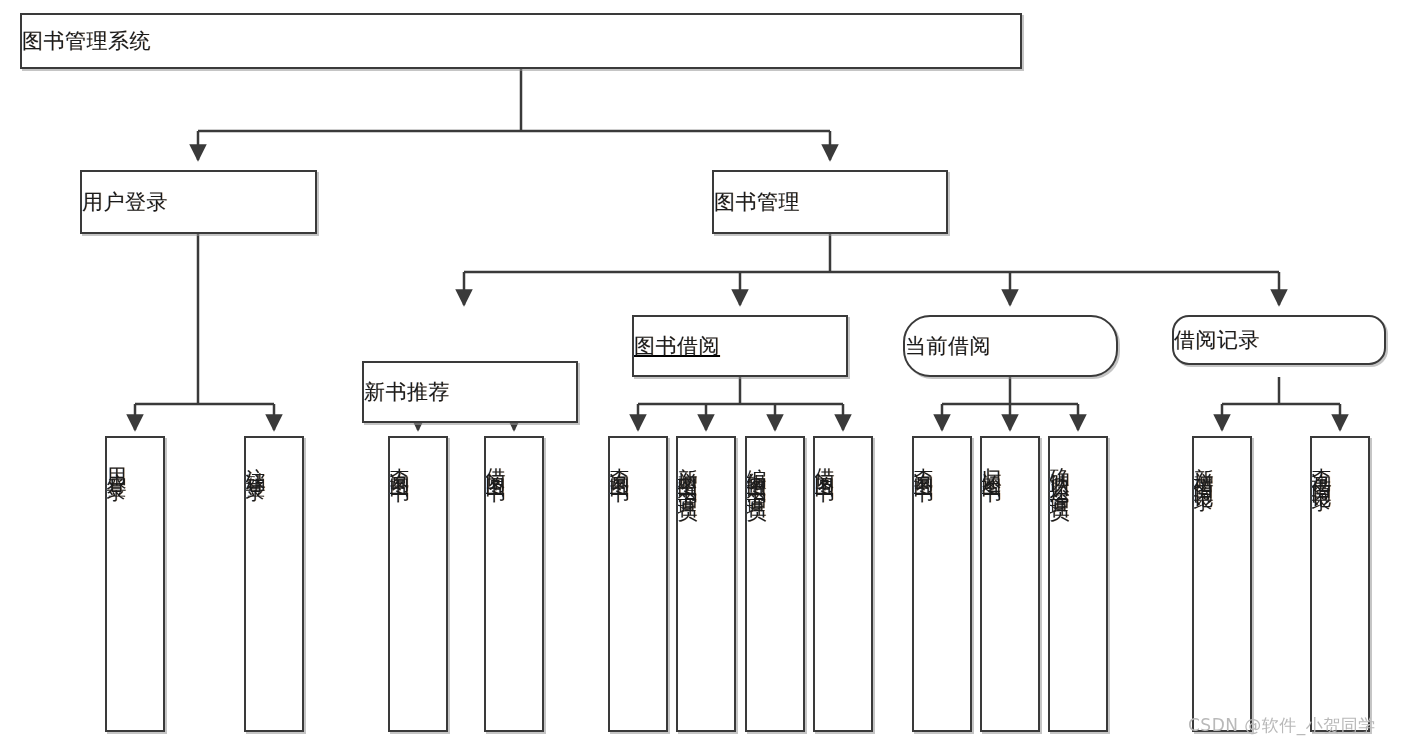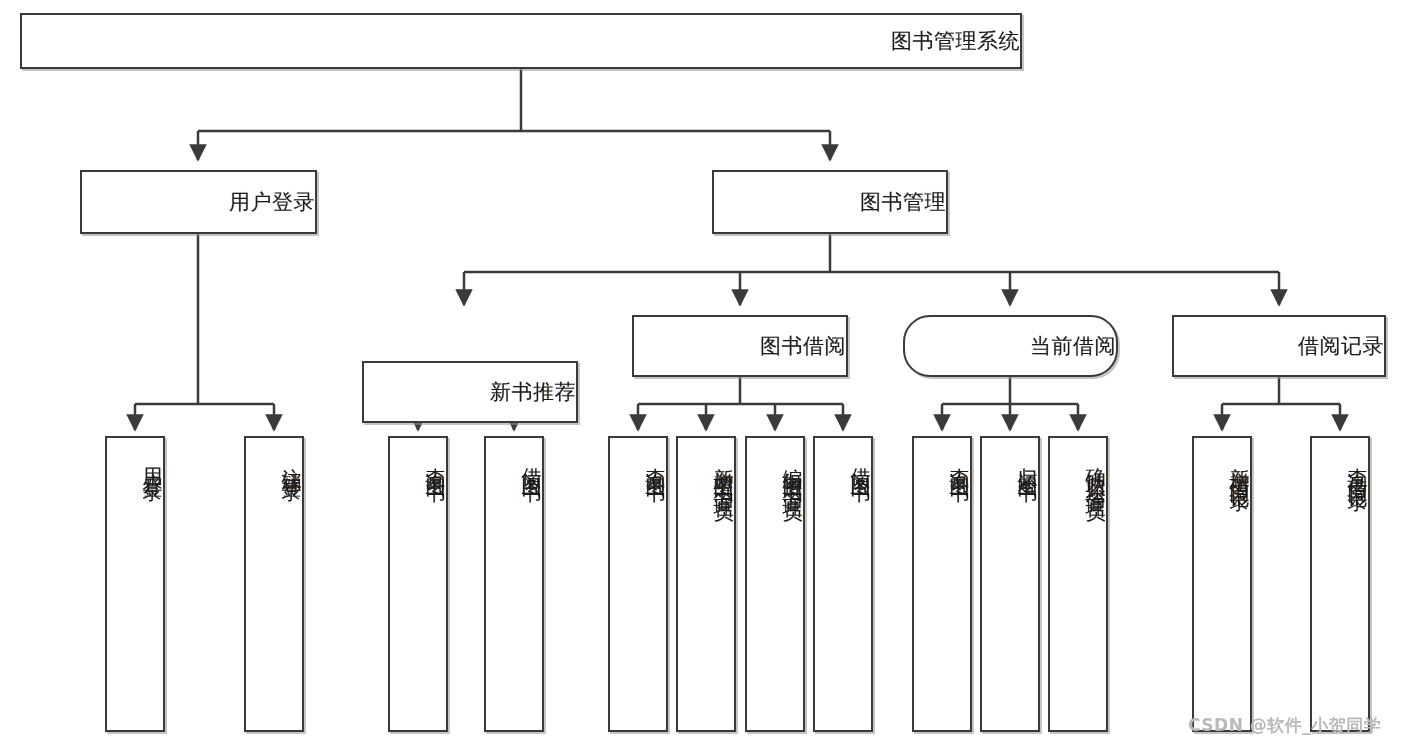--- a/index.html
+++ b/index.html
@@ -9,21 +9,21 @@
     overflow:hidden;position:relative;
   }
   #diagram{position:absolute;left:0;top:0;width:1405px;height:747px;}
 
   .node-box{
     position:absolute;
     background:#ffffff;
     border:2.5px solid #3a3a3a;
     box-sizing:border-box;
     box-shadow:2px 2px 0 rgba(150,150,150,0.55);
-    display:flex;align-items:center;justify-content:flex-end;
+    display:flex;align-items:center;justify-content:flex-start;
   }
   .node-label{
     color:#1b1b1b;
     font-size:21px;
     line-height:1.18;
     letter-spacing:0.5px;
     white-space:nowrap;
     text-shadow:0.5px 0 0 rgba(210,140,70,0.35), -0.5px 0 0 rgba(110,160,220,0.35);
   }
   .node-box.vertical{align-items:flex-start;padding-top:14px;}
@@ -39,21 +39,20 @@
   .node-box.vertical.tall .node-label{max-height:292px;}
 
   #watermark{
     position:absolute;
     left:1188px;top:714px;
     font-size:17px;
     color:#b9b9b9;
     letter-spacing:0.5px;
     white-space:nowrap;
     user-select:none;
-    font-weight:bold;
   }
 </style>
 </head>
 <body>
 
 <svg id="diagram" viewBox="0 0 1405 747" xmlns="http://www.w3.org/2000/svg">
   <defs>
     <marker id="arrow" viewBox="0 0 10 10" refX="9" refY="5" markerWidth="7" markerHeight="7" orient="auto-start-reverse">
       <path d="M 0 0 L 10 5 L 0 10 z" fill="#3a3a3a"></path>
     </marker>
@@ -102,34 +101,34 @@
   </g>
 </svg>
 
 <div class="node-box" style="left:20px;top:13px;width:1002px;height:56px;">
   <span class="node-label">图书管理系统</span>
 </div>
 
 <div class="node-box" style="left:80px;top:170px;width:237px;height:64px;">
   <span class="node-label">用户登录</span>
 </div>
-<div class="node-box" style="left:712px;top:170px;width:236px;height:64px;padding-left:32px;">
+<div class="node-box" style="left:712px;top:170px;width:236px;height:64px;">
   <span class="node-label">图书管理</span>
 </div>
 
 <div class="node-box" style="left:362px;top:315px;width:216px;height:62px;margin-top:46px;">
   <span class="node-label">新书推荐</span>
 </div>
-<div class="node-box" style="left:632px;top:315px;width:216px;height:62px;">
+<div class="node-box" style="left:632px;top:315px;width:216px;height:62px;text-decoration:underline;">
   <span class="node-label">图书借阅</span>
 </div>
 <div class="node-box" style="left:903px;top:315px;width:215px;height:62px;border-radius:27px;">
   <span class="node-label">当前借阅</span>
 </div>
-<div class="node-box" style="left:1172px;top:315px;width:214px;height:62px;">
+<div class="node-box" style="left:1172px;top:315px;width:214px;height:50px;border-radius:17px;">
   <span class="node-label">借阅记录</span>
 </div>
 
 <div class="node-box vertical" style="left:105px;top:436px;width:60px;height:296px;">
   <span class="node-label">用户登录</span>
 </div>
 <div class="node-box vertical" style="left:244px;top:436px;width:60px;height:296px;">
   <span class="node-label">注销登录</span>
 </div>
 

